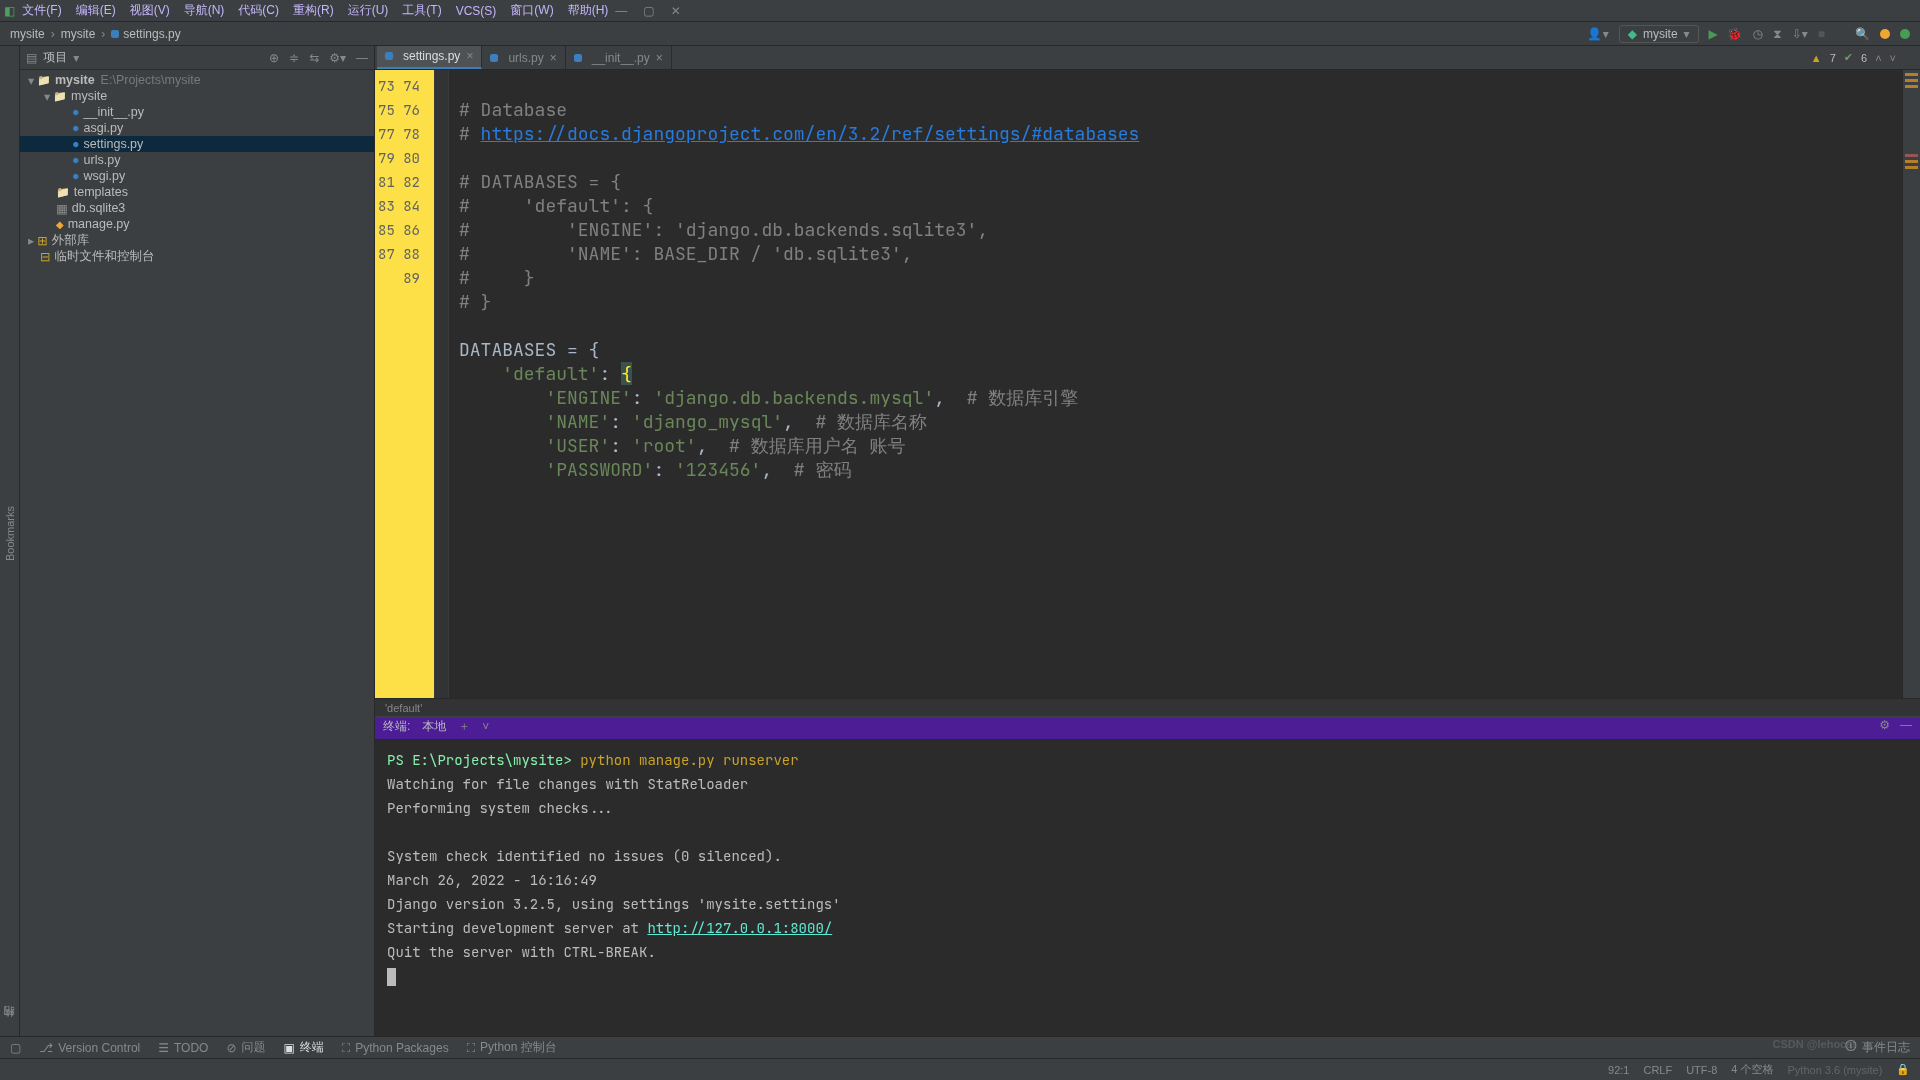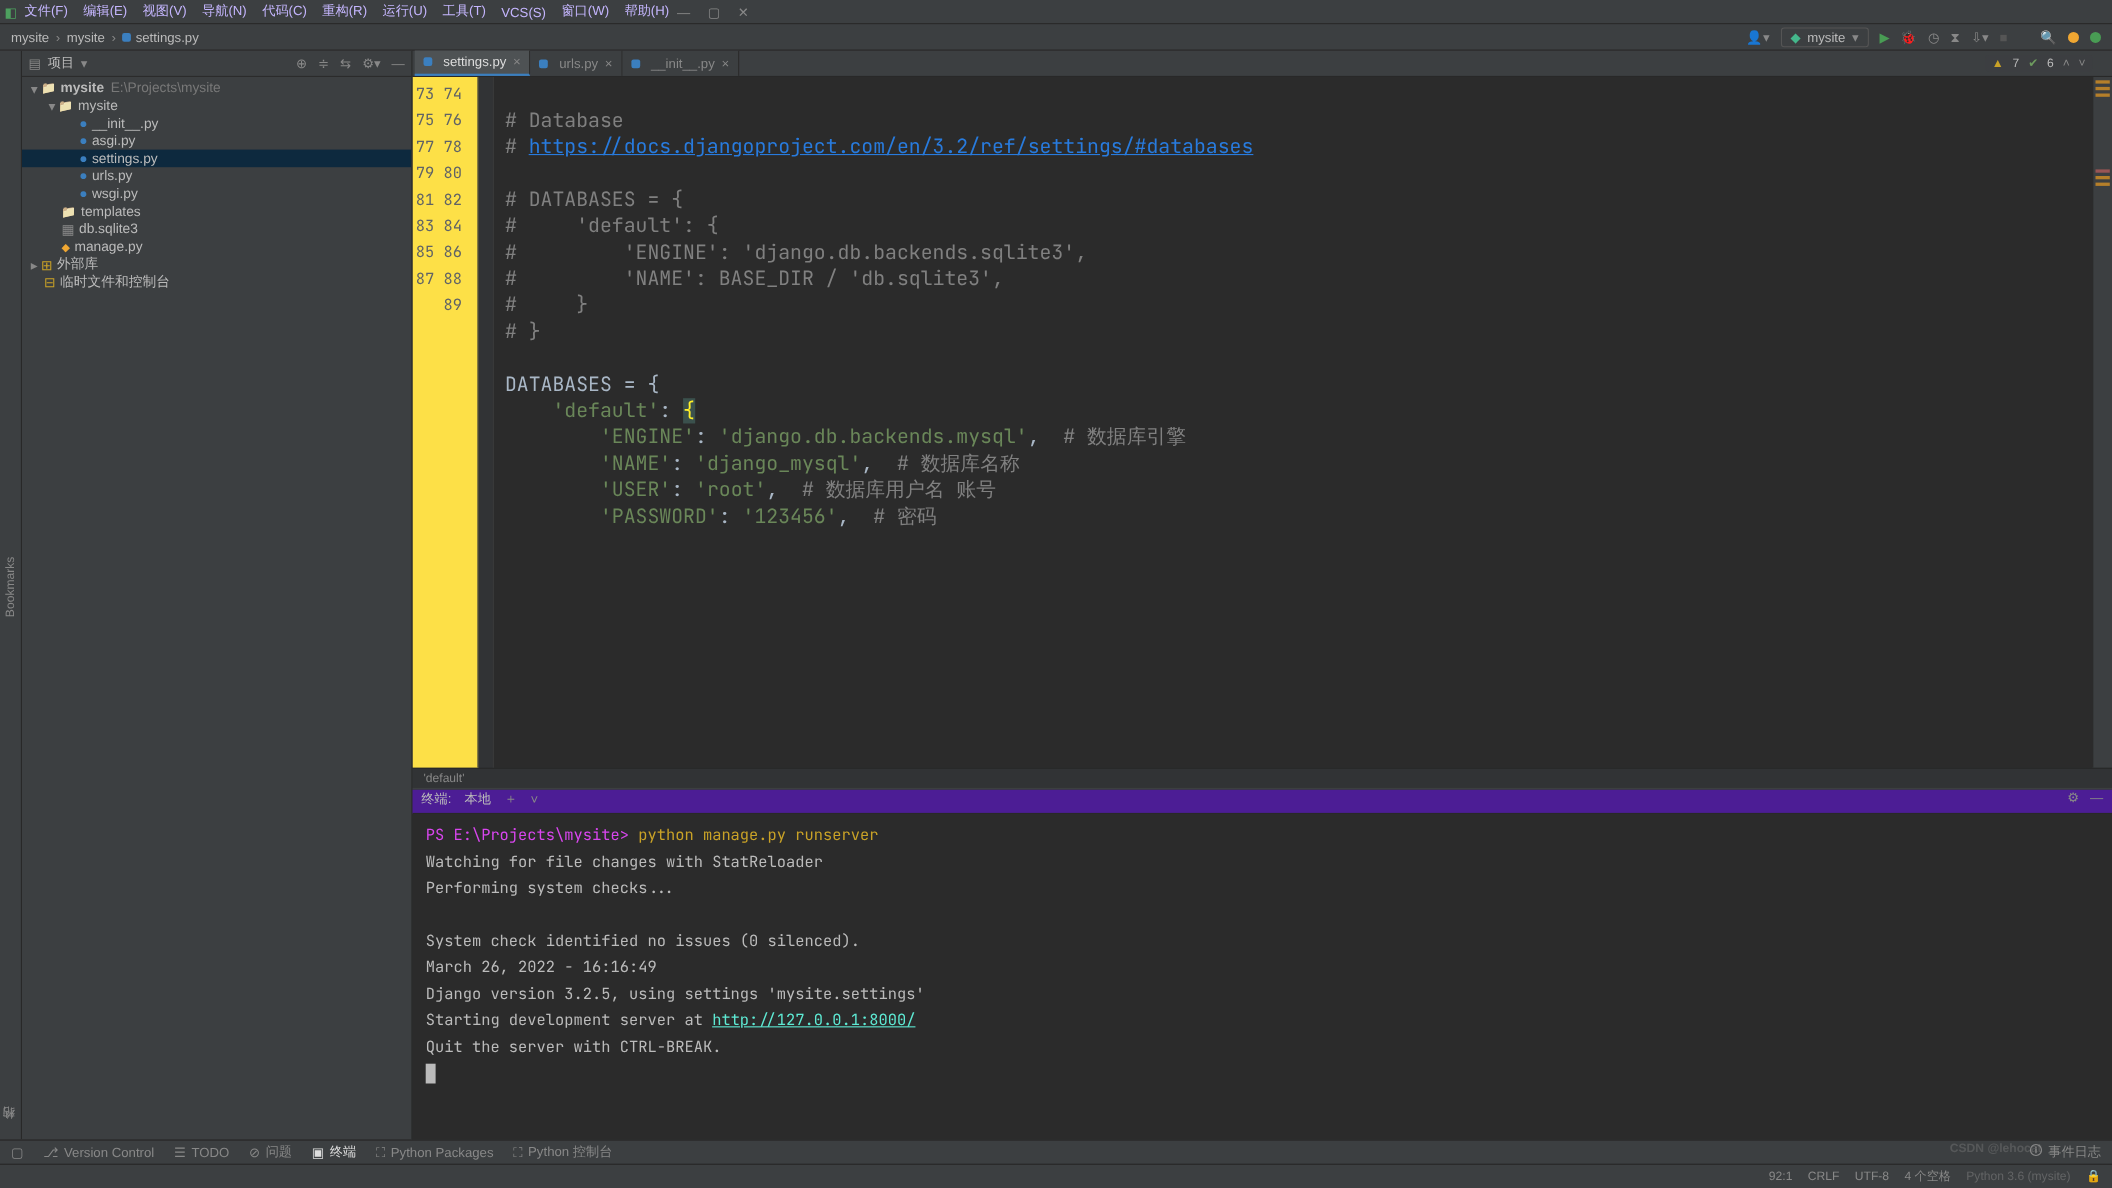--- a/index.html
+++ b/index.html
@@ -131,21 +131,21 @@
   border-bottom:1px solid #282828; justify-content:space-between;
 }
 .terminal-hdr .left{ display:flex; gap:12px; align-items:center;}
 .terminal-hdr .t-tab{ color:#bbb; }
 .terminal-hdr .right{ display:flex; gap:10px; color:#888;}
 .term-body{
   flex:1; padding:8px 12px;
   font-family:"JetBrains Mono",Consolas,monospace; font-size:14px; line-height:24px;
   color:#bbbbbb; white-space:pre-wrap;
 }
-.term-body .prompt{ color:#d946ef;}
+.term-body .prompt{ color:#86efac;}
 .term-body .cmd{ color:#c9a227;}
 .term-body .link{ color:#5eead4; text-decoration:underline;}
 .term-cursor{ display:inline-block; width:9px; height:18px; background:#bbbbbb; vertical-align:middle;}
 
 .bottom-toolwindow-bar{
   height:22px; background:#3c3f41; border-top:1px solid #282828;
   display:flex; align-items:center; padding:0 10px; gap:18px; color:#888; font-size:12px;
 }
 .bottom-toolwindow-bar .tw{ display:flex; align-items:center; gap:5px; cursor:pointer;}
 .bottom-toolwindow-bar .tw.active{ color:#ddd;}

